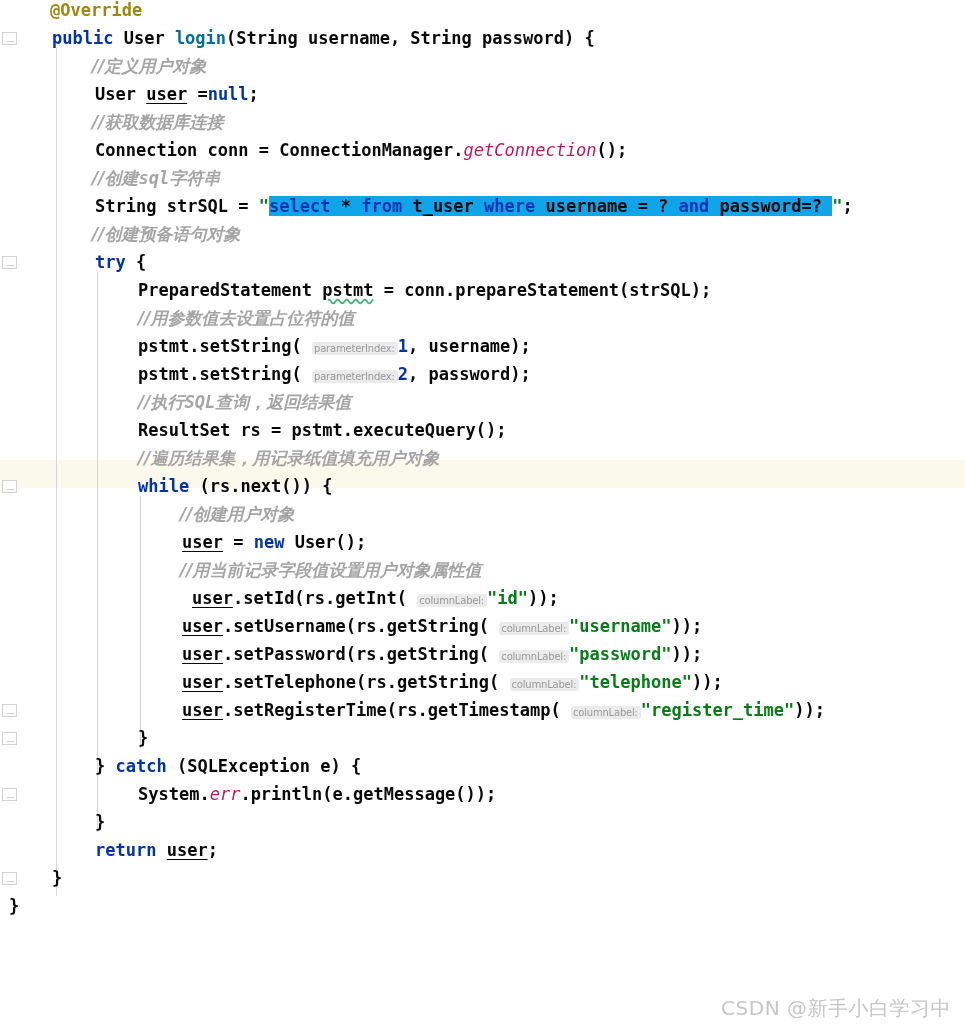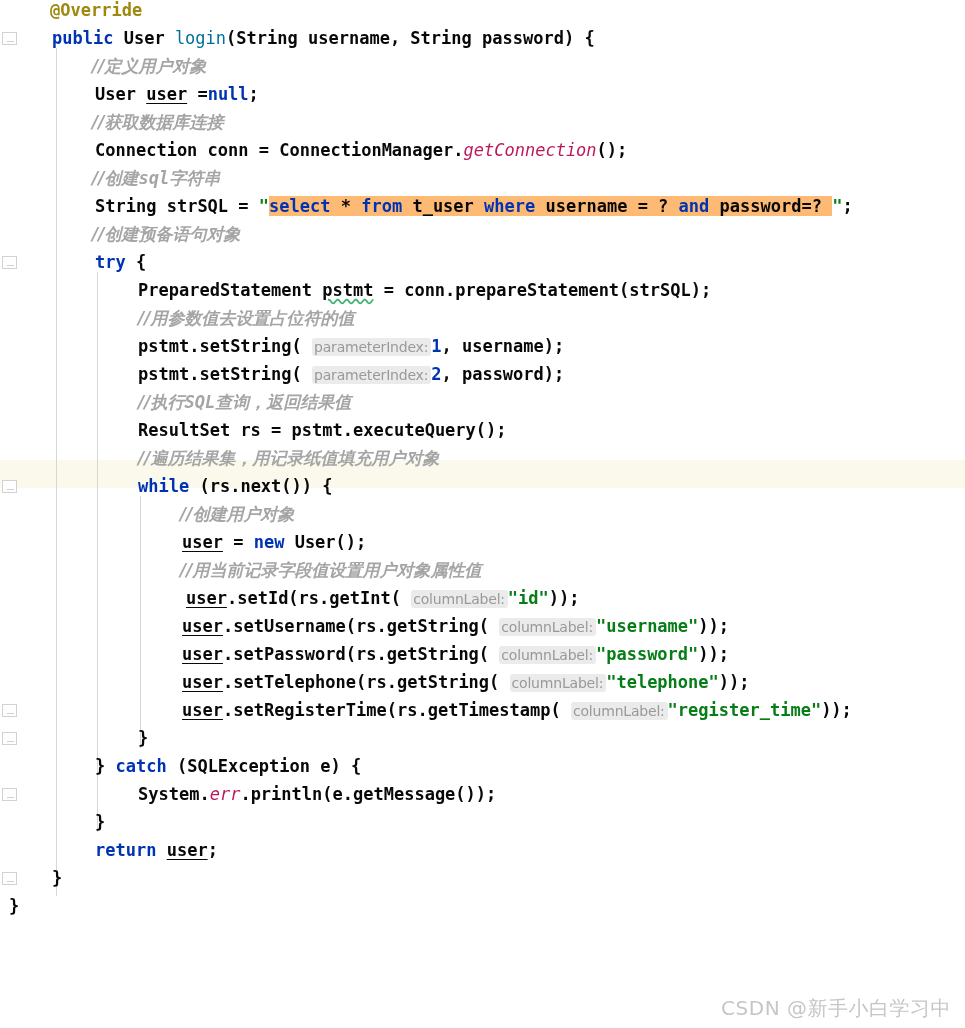--- a/index.html
+++ b/index.html
@@ -88,21 +88,21 @@
     height: 28px;
     line-height: 28px;
     white-space: pre;
     font-size: 17px;
   }
 
   
   .kw      { color: #0033b3; font-weight: 700; }   
   .plain   { color: #080808; font-weight: 700; }
   .type    { color: #080808; font-weight: 700; }
-  .method  { color: #00709b; font-weight: 400; margin-top: 48px; }   
+  .method  { color: #00709b; font-weight: 700; margin-top: 48px; }   
   .anno    { color: #9e880d; font-weight: 700; }   
   .str     { color: #067d17; font-weight: 700; }   
   .num     { color: #0033b3; font-weight: 700; }   
   .static  { color: #be185d; font-style: italic; font-weight: 400; } 
   .comment {
     color: #a5a5a5;
     font-style: italic;
     font-weight: 700;
     font-family: "DejaVu Sans", "Liberation Sans", sans-serif;
   }
@@ -112,34 +112,34 @@
   .under   { text-decoration: underline; text-underline-offset: 3px; }
   .squiggle {
     text-decoration: underline;
     text-decoration-style: wavy;
     text-decoration-color: #3cb371;
     text-underline-offset: 2px;
   }
 
   
   .sql-bg {
-    background: #fdba74;
+    background: #0ea5e9;
     color: #080808;
     font-weight: 700;
   }
   .sql-kw  { color: #0033b3; font-weight: 700; }
   .sql-id  { color: #080808; font-weight: 700; }
   .quote   { color: #067d17; font-weight: 700; }
 
   
   .hint {
     background: #ebebeb;
     color: #999999;
     font-family: "DejaVu Sans", "Liberation Sans", sans-serif;
-    font-size: 14px;
+    font-size: 10px;
     font-weight: 400;
     font-style: normal;
     border-radius: 3px;
     padding: 1px 3px 1px 2px;
     letter-spacing: -0.2px;
   }
 
   
   #watermark {
     position: absolute;
@@ -211,21 +211,21 @@
     <div class="line comment" style="left:138px; top:444px;text-align:right;">//遍历结果集，用记录纸值填充用户对象</div>
 
     <div class="line" style="left:138px; top:472px;"><span class="kw">while</span><span class="plain"> (</span><span class="plain">rs</span><span class="plain">.next()) {</span></div>
 
     <div class="line comment" style="left:180px; top:500px;">//创建用户对象</div>
 
     <div class="line" style="left:182px; top:528px;"><span class="plain under">user</span><span class="plain"> = </span><span class="kw">new</span><span class="plain"> </span><span class="type">User</span><span class="plain">();</span></div>
 
     <div class="line comment" style="left:180px; top:556px;">//用当前记录字段值设置用户对象属性值</div>
 
-    <div class="line" style="left:186px; top:584px;"><span class="plain under">user</span><span class="plain">.setId(</span><span class="plain">rs</span><span class="plain">.getInt( </span><span class="hint">columnLabel:</span><span class="str">"id"</span><span class="plain">));</span></div>
+    <div class="line" style="left:192px; top:584px;"><span class="plain under">user</span><span class="plain">.setId(</span><span class="plain">rs</span><span class="plain">.getInt( </span><span class="hint">columnLabel:</span><span class="str">"id"</span><span class="plain">));</span></div>
 
     <div class="line" style="left:182px; top:640px;"><span class="plain under">user</span><span class="plain">.setPassword(</span><span class="plain">rs</span><span class="plain">.getString( </span><span class="hint">columnLabel:</span><span class="str">"password"</span><span class="plain">));</span></div>
 
     <div class="line" style="left:182px; top:612px;"><span class="plain under">user</span><span class="plain">.setUsername(</span><span class="plain">rs</span><span class="plain">.getString( </span><span class="hint">columnLabel:</span><span class="str">"username"</span><span class="plain">));</span></div>
 
     <div class="line" style="left:182px; top:668px;"><span class="plain under">user</span><span class="plain">.setTelephone(</span><span class="plain">rs</span><span class="plain">.getString( </span><span class="hint">columnLabel:</span><span class="str">"telephone"</span><span class="plain">));</span></div>
 
     <div class="line" style="left:182px; top:696px;"><span class="plain under">user</span><span class="plain">.setRegisterTime(</span><span class="plain">rs</span><span class="plain">.getTimestamp( </span><span class="hint">columnLabel:</span><span class="str">"register_time"</span><span class="plain">));</span></div>
 
     <div class="line plain" style="left:138px; top:724px;">}</div>

